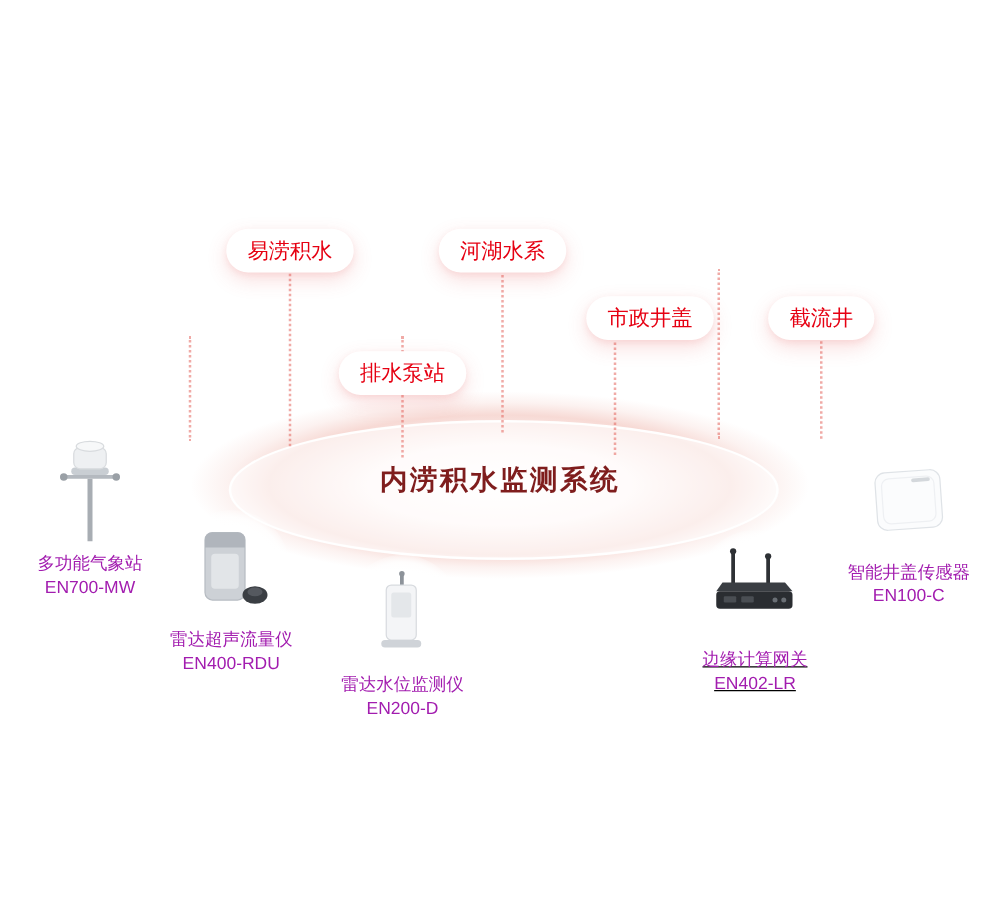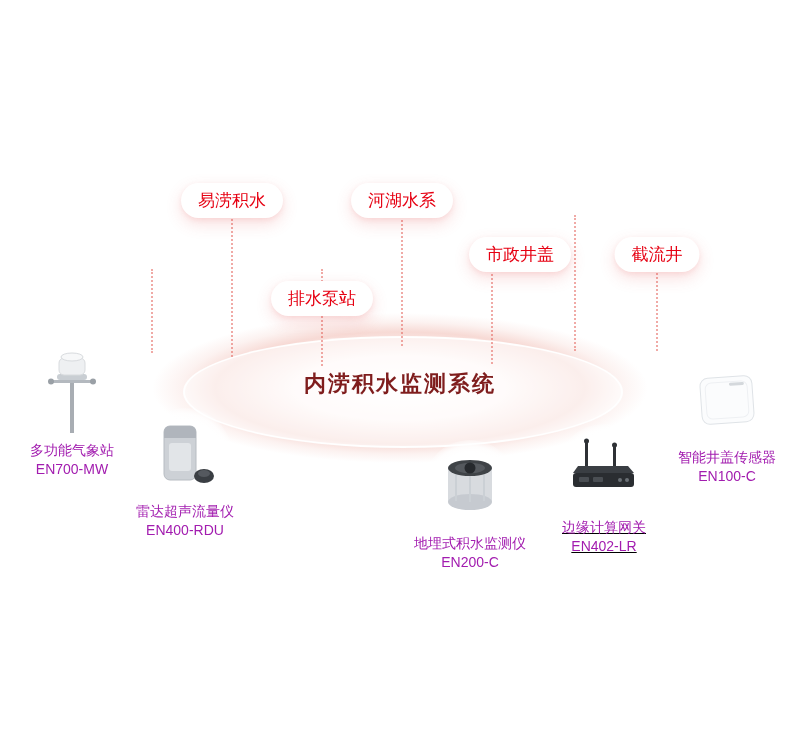--- a/index.html
+++ b/index.html
@@ -93,37 +93,34 @@
         <path d="M14 12 q0-6 6-6 h20 q6 0 6 6 v6 h-32 z" fill="#b0b5bc"></path>
         <rect x="19" y="23" width="22" height="28" rx="3" fill="#e2e5e8"></rect>
         <ellipse cx="54" cy="56" rx="10" ry="7" fill="#3a3e43"></ellipse>
         <ellipse cx="54" cy="53.5" rx="6" ry="3.5" fill="#55595f"></ellipse>
       </svg>
     </div>
     <div class="device-name">雷达超声流量仪</div>
     <div class="device-model">EN400-RDU</div>
   </div>
 
-
-  <div class="device" style="left:395px;top:440px;">
+  <div class="device" style="left:247px;top:444px;">
     <div class="icon-wrap">
       <svg width="70" height="70" viewBox="0 0 70 70">
-        <rect x="13" y="16" width="44" height="34" fill="#d8dbdf"></rect>
-        <ellipse cx="35" cy="50" rx="22" ry="8" fill="#c6cad0"></ellipse>
-        <rect x="20" y="18" width="2" height="31" fill="#cbd0d5"></rect>
-        <rect x="34" y="19" width="2" height="31" fill="#cbd0d5"></rect>
-        <rect x="48" y="18" width="2" height="31" fill="#cbd0d5"></rect>
-        <ellipse cx="35" cy="16" rx="22" ry="8" fill="#3f4347"></ellipse>
-        <ellipse cx="35" cy="16" rx="15" ry="5.2" fill="#55595e"></ellipse>
-        <circle cx="35" cy="16" r="5.5" fill="#26292d"></circle>
+        <rect x="33" y="2" width="3" height="11" fill="#8d939a"></rect>
+        <circle cx="34.5" cy="3" r="2.2" fill="#8d939a"></circle>
+        <rect x="22" y="12" width="24" height="44" rx="4" fill="#f4f5f7" stroke="#d8dbdf"></rect>
+        <rect x="26" y="18" width="16" height="20" rx="2" fill="#e4e7ea"></rect>
+        <rect x="18" y="56" width="32" height="6" rx="3" fill="#cfd3d8"></rect>
       </svg>
     </div>
-    <div class="device-name">地埋式积水监测仪</div>
-    <div class="device-model">EN200-C</div>
+    <div class="device-name">雷达水位监测仪</div>
+    <div class="device-model">EN200-D</div>
   </div>
+
 
   <div class="device" style="left:529px;top:424px;text-decoration:underline;">
     <div class="icon-wrap">
       <svg width="80" height="70" viewBox="0 0 80 70">
         <rect x="21" y="5" width="3" height="28" fill="#2e3135"></rect>
         <circle cx="22.5" cy="5" r="2.5" fill="#2e3135"></circle>
         <rect x="49" y="9" width="3" height="24" fill="#2e3135"></rect>
         <circle cx="50.5" cy="9" r="2.5" fill="#2e3135"></circle>
         <polygon points="14,30 64,30 70,37 9,37" fill="#3a3e43"></polygon>
         <rect x="9" y="37" width="61" height="14" rx="3" fill="#2a2d31"></rect>

